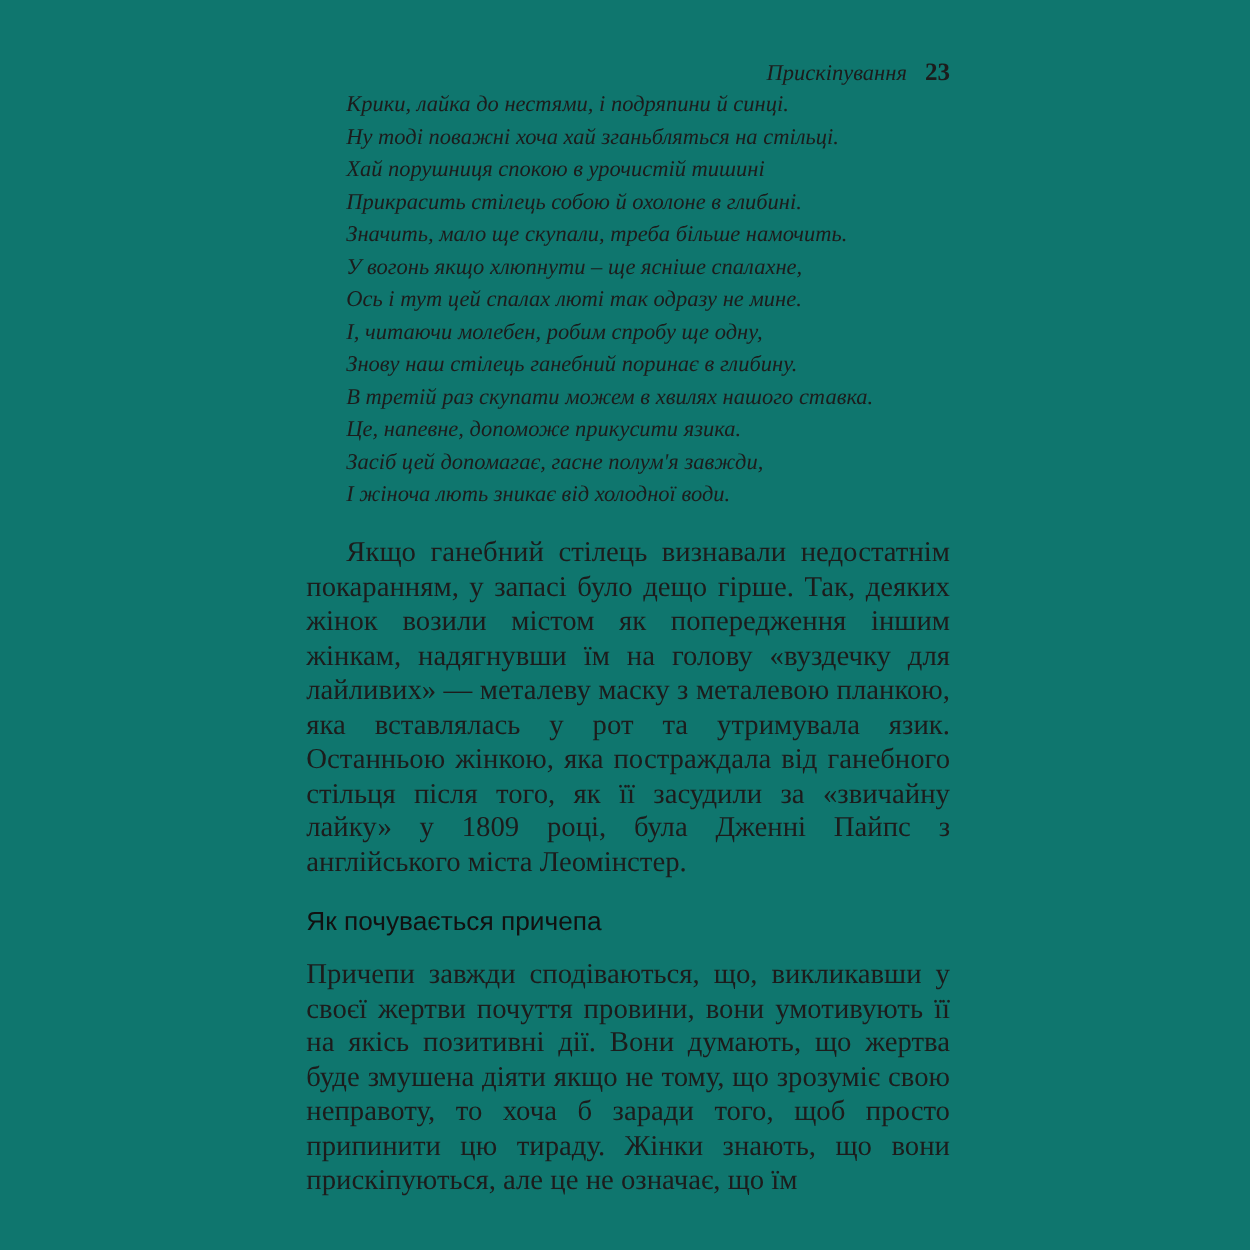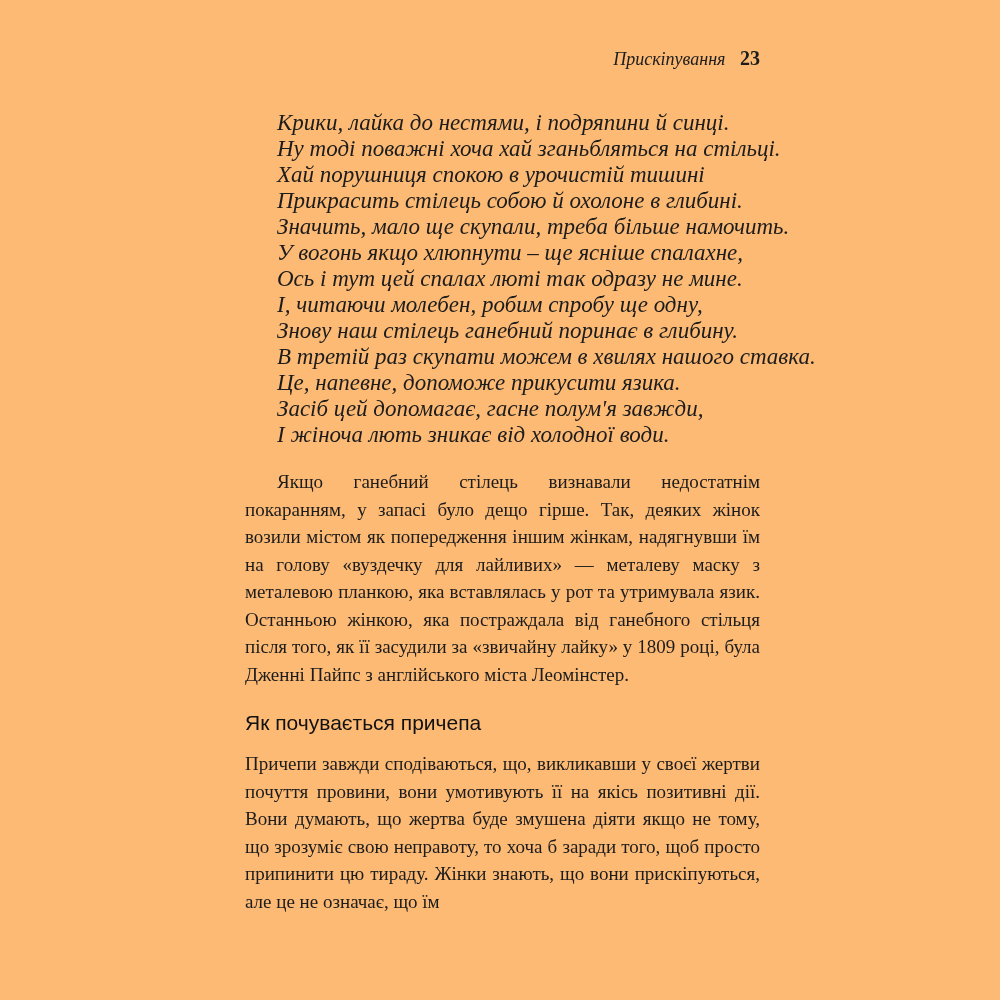--- a/index.html
+++ b/index.html
@@ -4,21 +4,21 @@
 <style>
   html, body {
     margin: 0;
     padding: 0;
     background: #ffffff;
   }
   .book-page {
     position: relative;
     width: 1000px;
     height: 1000px;
-    background: #fdba74;
+    background: #0f766e;
     color: #1c1c1c;
     font-family: "Liberation Serif", serif;
     box-sizing: border-box;
     padding: 46px 240px 0 245px;
     overflow: hidden;
   }
   .running-header {
     text-align: right;
     font-size: 18px;
     line-height: 24px;
@@ -26,33 +26,32 @@
   }
   .running-title {
     font-style: italic;
   }
   .page-number {
     font-weight: bold;
     font-size: 20px;
     margin-left: 10px;
   }
   .poem {
-    margin-top: 40px;
     margin-left: 32px;
     font-style: italic;
-    font-size: 23px;
+    font-size: 18px;
     line-height: 26px;
   }
   .poem-line {
     white-space: nowrap;
   }
   .body-paragraph {
     margin: 0;
     margin-top: 20px;
-    font-size: 19px;
+    font-size: 23px;
     line-height: 27.5px;
     text-align: justify;
   }
   .body-paragraph.indent {
     text-indent: 32px;
   }
   .section-heading {
     margin: 0;
     margin-top: 22px;
     font-family: "Liberation Sans", sans-serif;

